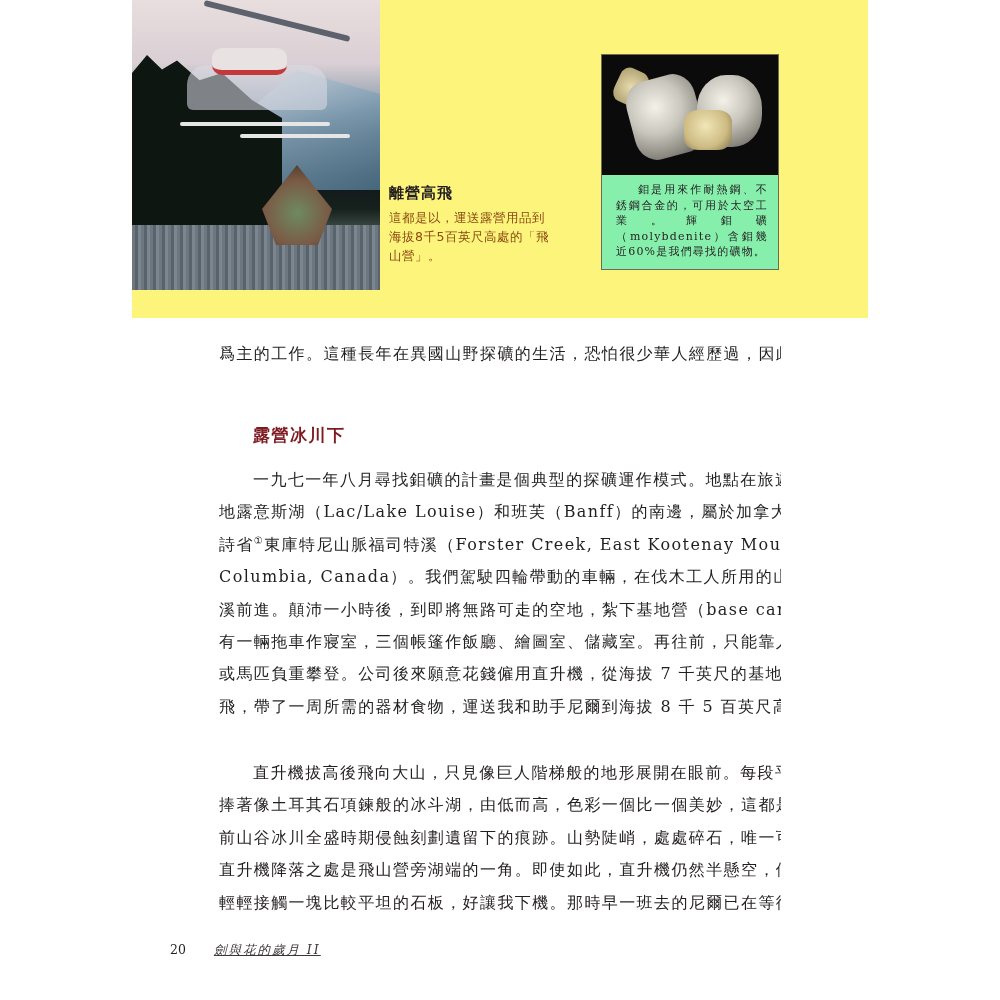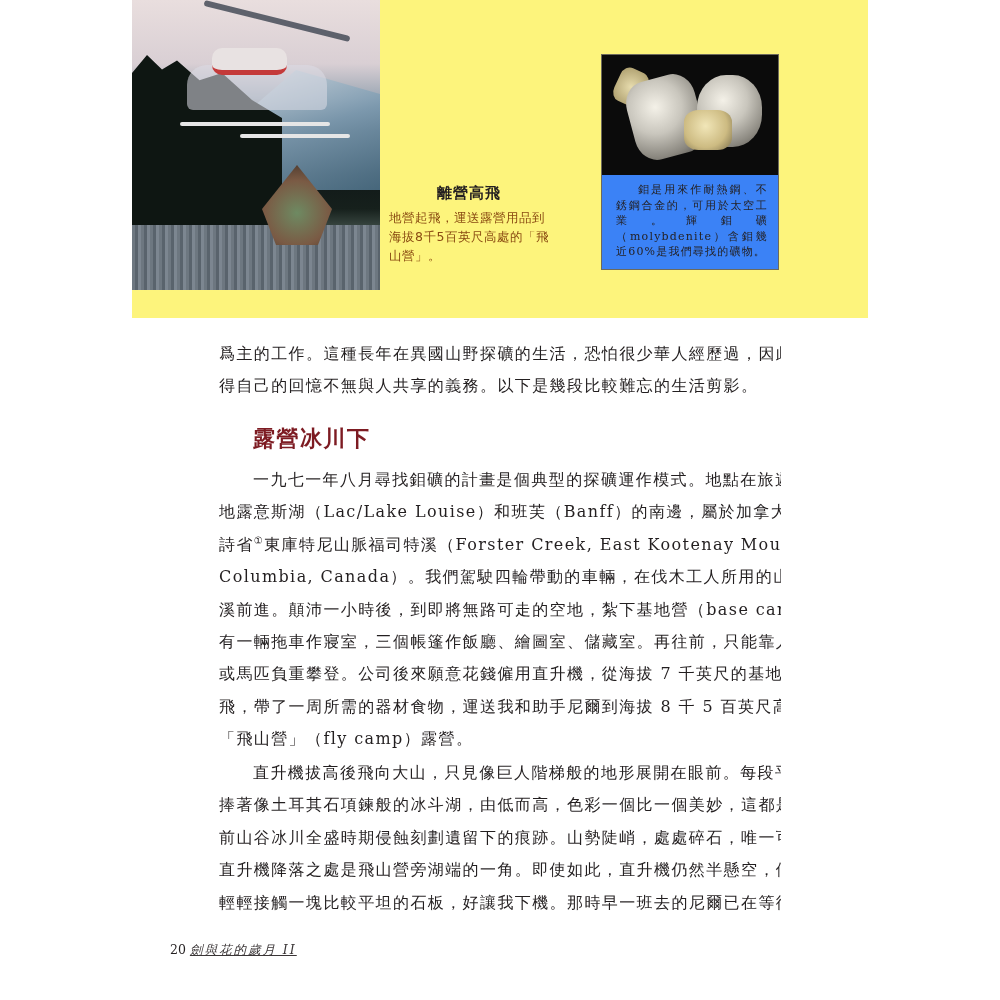--- a/index.html
+++ b/index.html
@@ -46,29 +46,29 @@
       position: absolute; left: 48px; top: 122px; width: 150px; height: 4px; background: #e6e6e6; border-radius: 2px;
     }
     .photo .skid2 { left: 108px; top: 134px; width: 110px; }
     .photo .net {
       position: absolute; left: 130px; top: 165px; width: 70px; height: 80px;
       background: radial-gradient(circle at 50% 60%, #6e8a62 0%, #7a5a44 55%, #3a2c24 100%);
       clip-path: polygon(50% 0, 100% 55%, 80% 100%, 20% 100%, 0 55%);
     }
     .cap-title {
       position: absolute; left: 389px; top: 184px; font-family: "DejaVu Sans", sans-serif; font-weight: bold;
-      font-size: 15px; color: #231f20; letter-spacing: 1px; margin-left: 48px;
+      font-size: 15px; color: #231f20; letter-spacing: 1px;
     }
     .cap-body {
       position: absolute; left: 389px; top: 208px; width: 160px; font-family: "DejaVu Sans", sans-serif;
       font-size: 12.5px; line-height: 19px; color: #8a4b12; letter-spacing: .5px;
     }
     .mineral-box {
       position: absolute; left: 601px; top: 54px; width: 178px; height: 216px;
-      background: #3b82f6; border: 1px solid #6d6a5c; box-sizing: border-box;
+      background: #86efac; border: 1px solid #6d6a5c; box-sizing: border-box;
     }
     .mineral-photo {
       position: absolute; left: 0; top: 0; width: 100%; height: 120px; background: #0b0b0b; overflow: hidden;
     }
     .crystal {
       position: absolute; border-radius: 30%;
       background: radial-gradient(circle at 40% 35%, #f4f1e8 0%, #c9c6bd 40%, #8a877f 75%, #4e4c48 100%);
     }
     .crystal.c1 { left: 28px; top: 22px; width: 70px; height: 80px; transform: rotate(-15deg); }
     .crystal.c2 { left: 95px; top: 20px; width: 65px; height: 72px; border-radius: 45%; }
@@ -80,27 +80,27 @@
       text-align: justify; text-indent: 2em; letter-spacing: 1.2px;
     }
     .body-text {
       position: absolute; left: 219px; width: 562px;
       font-family: "DejaVu Serif", "Liberation Serif", serif; font-size: 16px; color: #231f20;
       text-align: justify; letter-spacing: 1.4px;
     }
     .line { height: 32.4px; line-height: 32.4px; white-space: nowrap; overflow: hidden; }
     .indent { padding-left: 34px; }
     .section-heading {
-      position: absolute; left: 253px; top: 424px; font-family: "DejaVu Sans", sans-serif; font-size: 22px;
+      position: absolute; left: 253px; top: 424px; font-family: "DejaVu Sans", sans-serif; font-size: 17px;
       font-weight: bold; color: #7d1b22; letter-spacing: 1.5px;
     }
     .footer {
       position: absolute; left: 170px; top: 942px; font-family: "DejaVu Serif", serif; font-size: 12.5px; color: #231f20;
     }
-    .footer .num { margin-right: 0; }
+    .footer .num { margin-right: 24px; }
     .footer .title { font-style: italic; letter-spacing: 2px; color: #3a3536; text-decoration: underline; }
     sup { font-size: 10px; line-height: 0; vertical-align: super; }
   </style>
 </head>
 <body>
 
 <div class="panel"></div>
 
 <div class="photo">
   <div class="mountain"></div>
@@ -109,54 +109,52 @@
   <div class="rotor"></div>
   <div class="heli-cab"></div>
   <div class="heli-body"></div>
   <div class="skid"></div>
   <div class="skid skid2"></div>
   <div class="net"></div>
 </div>
 
 <div class="cap-title">離營高飛</div>
 <div class="cap-body">
-  <div>地營起飛，運送露營用品到</div>
+  <div>這都是以，運送露營用品到</div>
   <div>海拔8千5百英尺高處的「飛</div>
   <div>山營」。</div>
 </div>
 
 <div class="mineral-box">
   <div class="mineral-photo">
     <div class="crystal c4"></div>
     <div class="crystal c1"></div>
     <div class="crystal c2"></div>
     <div class="crystal c3"></div>
   </div>
   <div class="mineral-text">
     <span>鉬是用來作耐熱鋼、不銹</span><span>鋼合金的，可用於太空工</span><span>業。輝鉬礦（molybdenite）</span><span>含鉬幾近60%是我們尋找的</span><span>礦物。</span>
   </div>
 </div>
 
 <div class="body-text" style="top:338px;">
   <div class="line">爲主的工作。這種長年在異國山野探礦的生活，恐怕很少華人經歷過，因此覺</div>
-  <div class="line">得自己的回憶不無與人共享的義務。以下是幾段比較難忘的生活剪影。</div>
 </div>
 
 <div class="section-heading">露營冰川下</div>
 
 <div class="body-text" style="top:464px;">
   <div class="line indent">一九七一年八月尋找鉬礦的計畫是個典型的探礦運作模式。地點在旅遊勝</div>
   <div class="line">地露意斯湖（Lac/Lake Louise）和班芙（Banff）的南邊，屬於加拿大西部卑</div>
   <div class="line"><span>詩省</span><sup>①</sup><span>東庫特尼山脈福司特溪（Forster Creek, East Kootenay Mountains, British</span></div>
   <div class="line">Columbia, Canada）。我們駕駛四輪帶動的車輛，在伐木工人所用的山路，沿山</div>
   <div class="line">溪前進。顛沛一小時後，到即將無路可走的空地，紮下基地營（base camp），</div>
   <div class="line">有一輛拖車作寢室，三個帳篷作飯廳、繪圖室、儲藏室。再往前，只能靠人力、</div>
   <div class="line">或馬匹負重攀登。公司後來願意花錢僱用直升機，從海拔 7 千英尺的基地營起</div>
   <div class="line">飛，帶了一周所需的器材食物，運送我和助手尼爾到海拔 8 千 5 百英尺高處的</div>
-  <div class="line">「飛山營」（fly camp）露營。</div>
 </div>
 
 <div class="body-text" style="top:757px;">
   <div class="line indent">直升機拔高後飛向大山，只見像巨人階梯般的地形展開在眼前。每段平台</div>
   <div class="line">捧著像土耳其石項鍊般的冰斗湖，由低而高，色彩一個比一個美妙，這都是以</div>
   <div class="line">前山谷冰川全盛時期侵蝕刻劃遺留下的痕跡。山勢陡峭，處處碎石，唯一可讓</div>
   <div class="line">直升機降落之處是飛山營旁湖端的一角。即使如此，直升機仍然半懸空，偶而</div>
   <div class="line">輕輕接觸一塊比較平坦的石板，好讓我下機。那時早一班去的尼爾已在等待接</div>
 </div>
 

